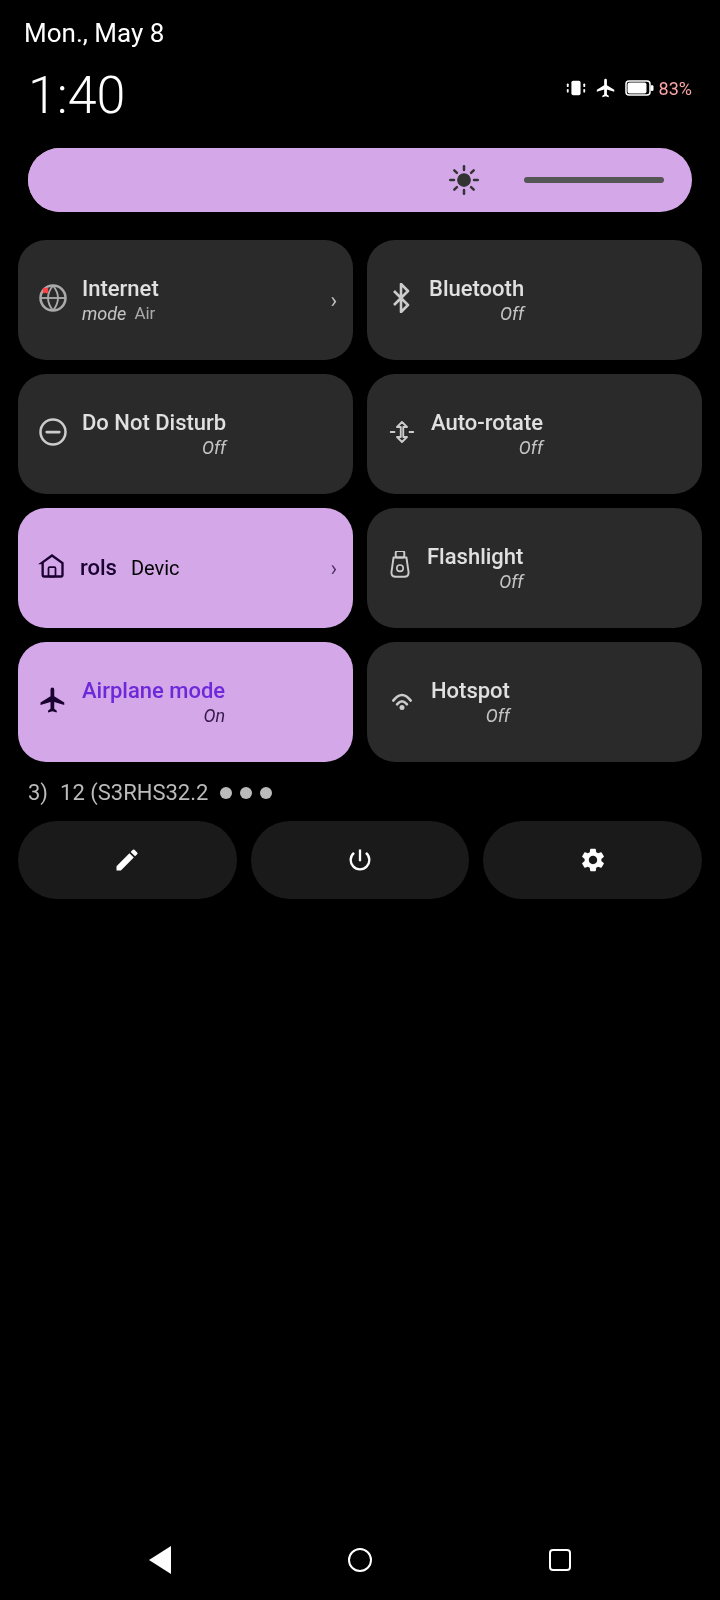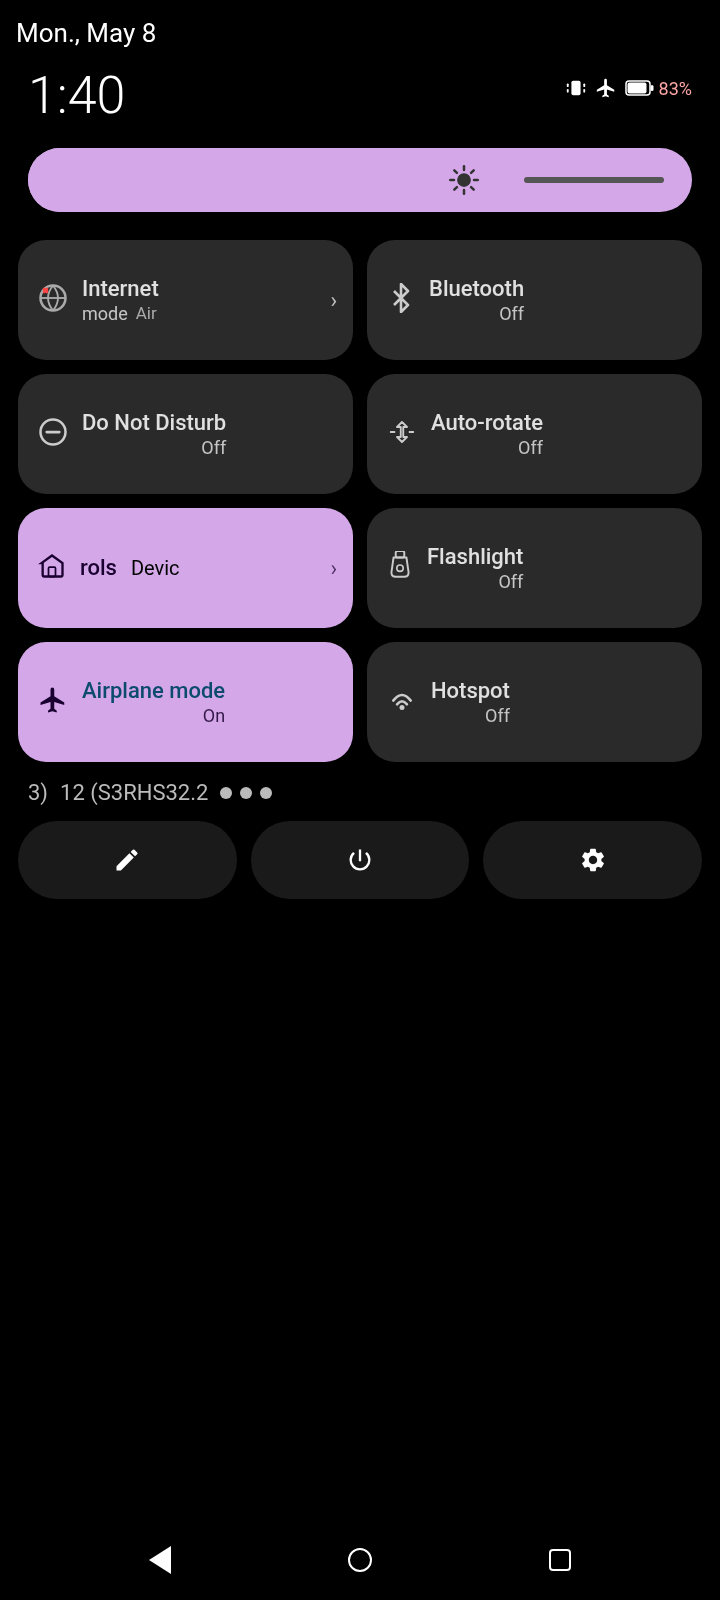--- a/index.html
+++ b/index.html
@@ -12,21 +12,21 @@
       color: #fff;
       overflow: hidden;
       position: relative;
     }
 
     
     .status-bar {
       display: flex;
       justify-content: space-between;
       align-items: flex-start;
-      padding: 18px 16px 0;
+      padding: 18px 24px 0;
     }
 
     .status-date {
       font-size: 26px;
       font-weight: 400;
       color: #fff;
     }
 
     .status-time-row {
       display: flex;
@@ -142,20 +142,21 @@
       font-size: 22px;
       font-weight: 500;
       line-height: 1.2;
     }
 
     .qs-tile-subtitle {
       font-size: 18px;
       font-weight: 400;
       opacity: 0.85;
       margin-top: 0;
+      font-style: italic;
     }
 
     .qs-tile-dark .qs-tile-title,
     .qs-tile-dark .qs-tile-subtitle {
       color: #e0e0e0;
     }
 
     .qs-tile-active .qs-tile-title,
     .qs-tile-active .qs-tile-subtitle {
       color: #1a0030;
@@ -420,21 +421,21 @@
   </div>
 
   <div class="qs-tile qs-tile-active">
     <div class="qs-tile-header">
       <span>
         <svg width="30" height="30" viewBox="0 0 24 24">
           <path d="M21 16v-2l-8-5V3.5a1.5 1.5 0 00-3 0V9l-8 5v2l8-2.5V19l-2 1.5V22l3.5-1 3.5 1v-1.5L13 19v-5.5l8 2.5z" fill="#1a0030"></path>
         </svg>
       </span>
       <div class="qs-tile-labels">
-        <span class="qs-tile-title" style="color:#0c4a6e;">Airplane mode</span>
+        <span class="qs-tile-title" style="color:#6d28d9;">Airplane mode</span>
         <span class="qs-tile-subtitle" style="color:#1a0030;">On</span>
       </div>
     </div>
   </div>
 
   <div class="qs-tile qs-tile-dark">
     <div class="qs-tile-header">
       <span>
         <svg width="30" height="30" viewBox="0 0 24 24">
           <path d="M5 12.5 Q8.5 8 12 8 Q15.5 8 19 12.5" stroke="#ccc" stroke-width="2" fill="none" stroke-linecap="round"></path>

